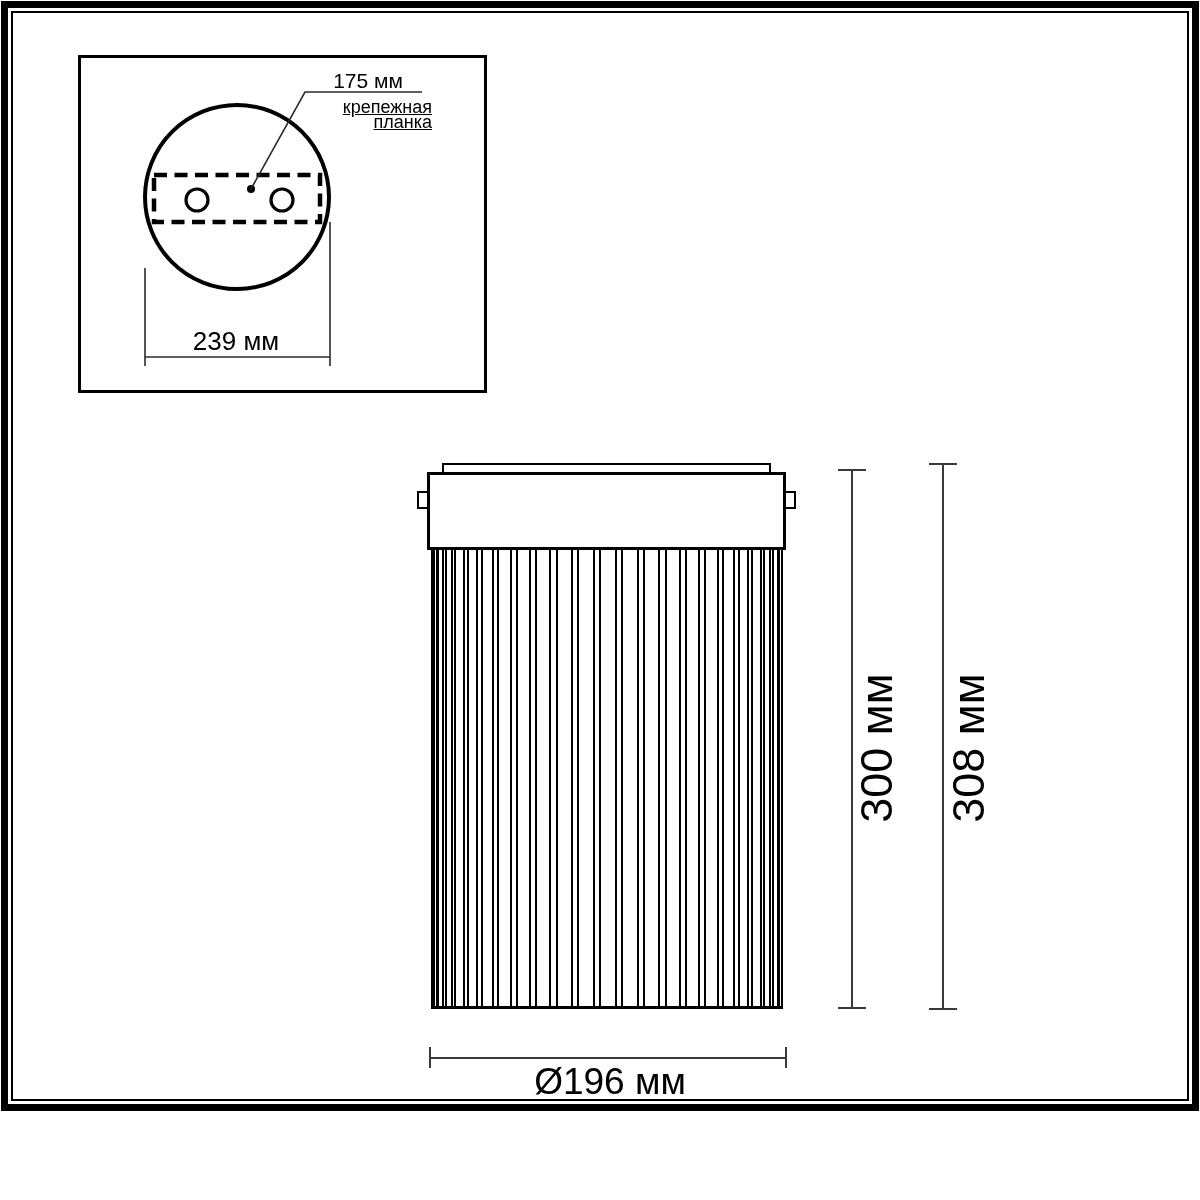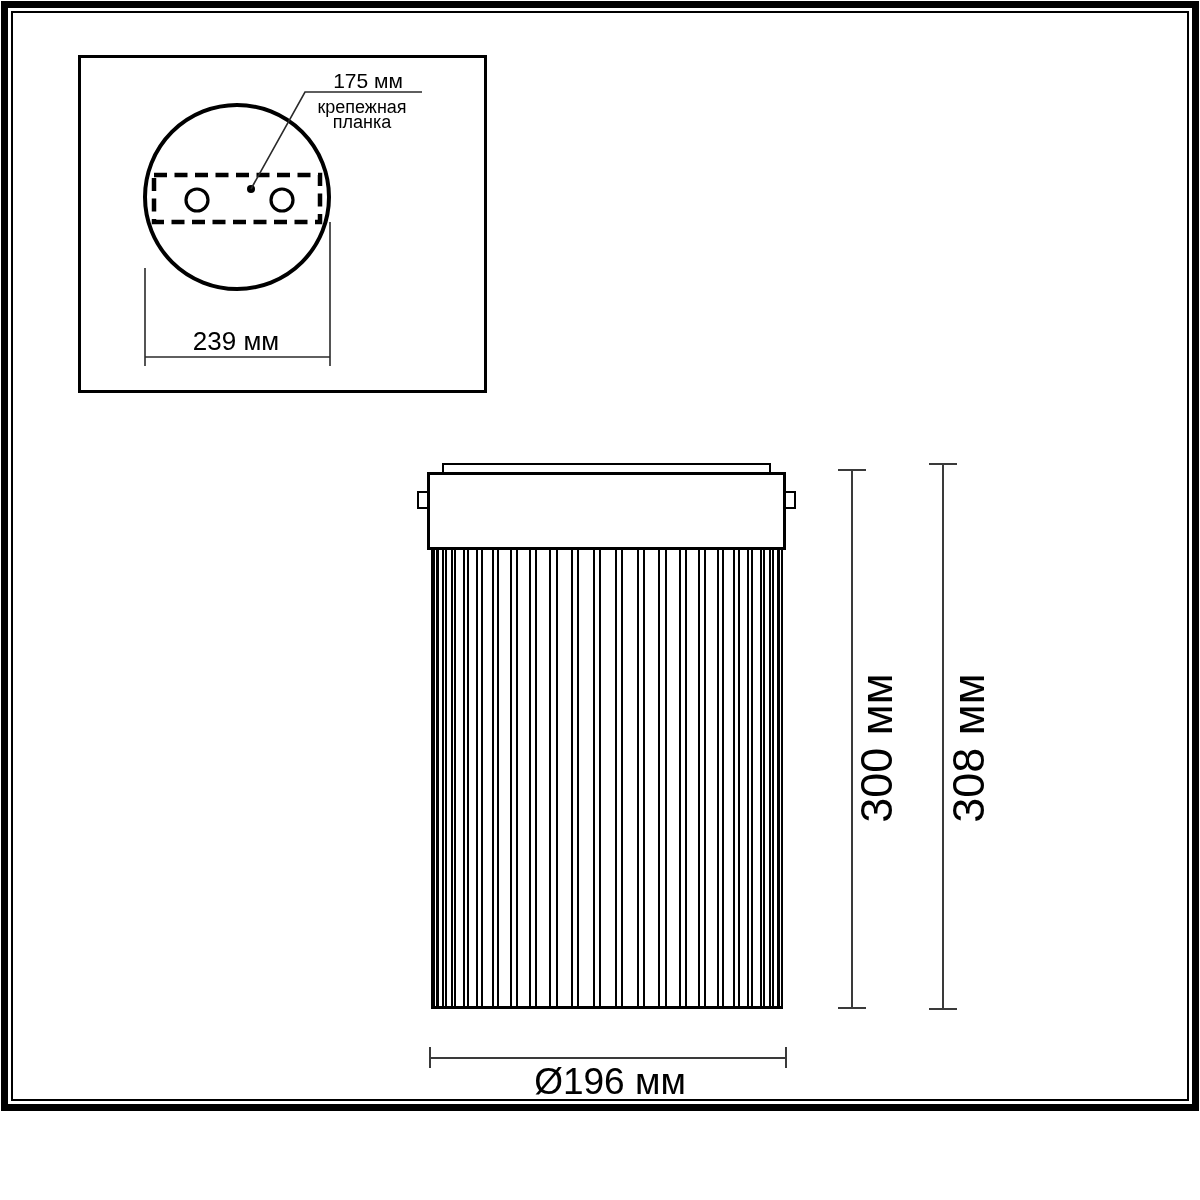--- a/index.html
+++ b/index.html
@@ -36,22 +36,23 @@
   }
   .inset svg { position: absolute; left: 0; top: 0; }
 
   .lbl { position: absolute; color: #000; white-space: nowrap; }
   .lbl-175 {
     left: 220px; top: 14px; width: 140px;
     font-size: 21px; text-align: center;
   }
   .lbl-bracket {
     left: 214px; top: 45px; width: 140px;
-    font-size: 18px; line-height: 15px; text-align: center;
+    font-size: 18px; line-height: 15px; text-align: right;
     white-space: normal;
+    text-decoration: underline;
   }
   .lbl-183 {
     left: 88px; top: 271px; width: 140px;
     font-size: 26px; text-align: center;
   }
 
   
   .top-plate {
     position: absolute; left: 442px; top: 463px;
     width: 329px; height: 12px;

